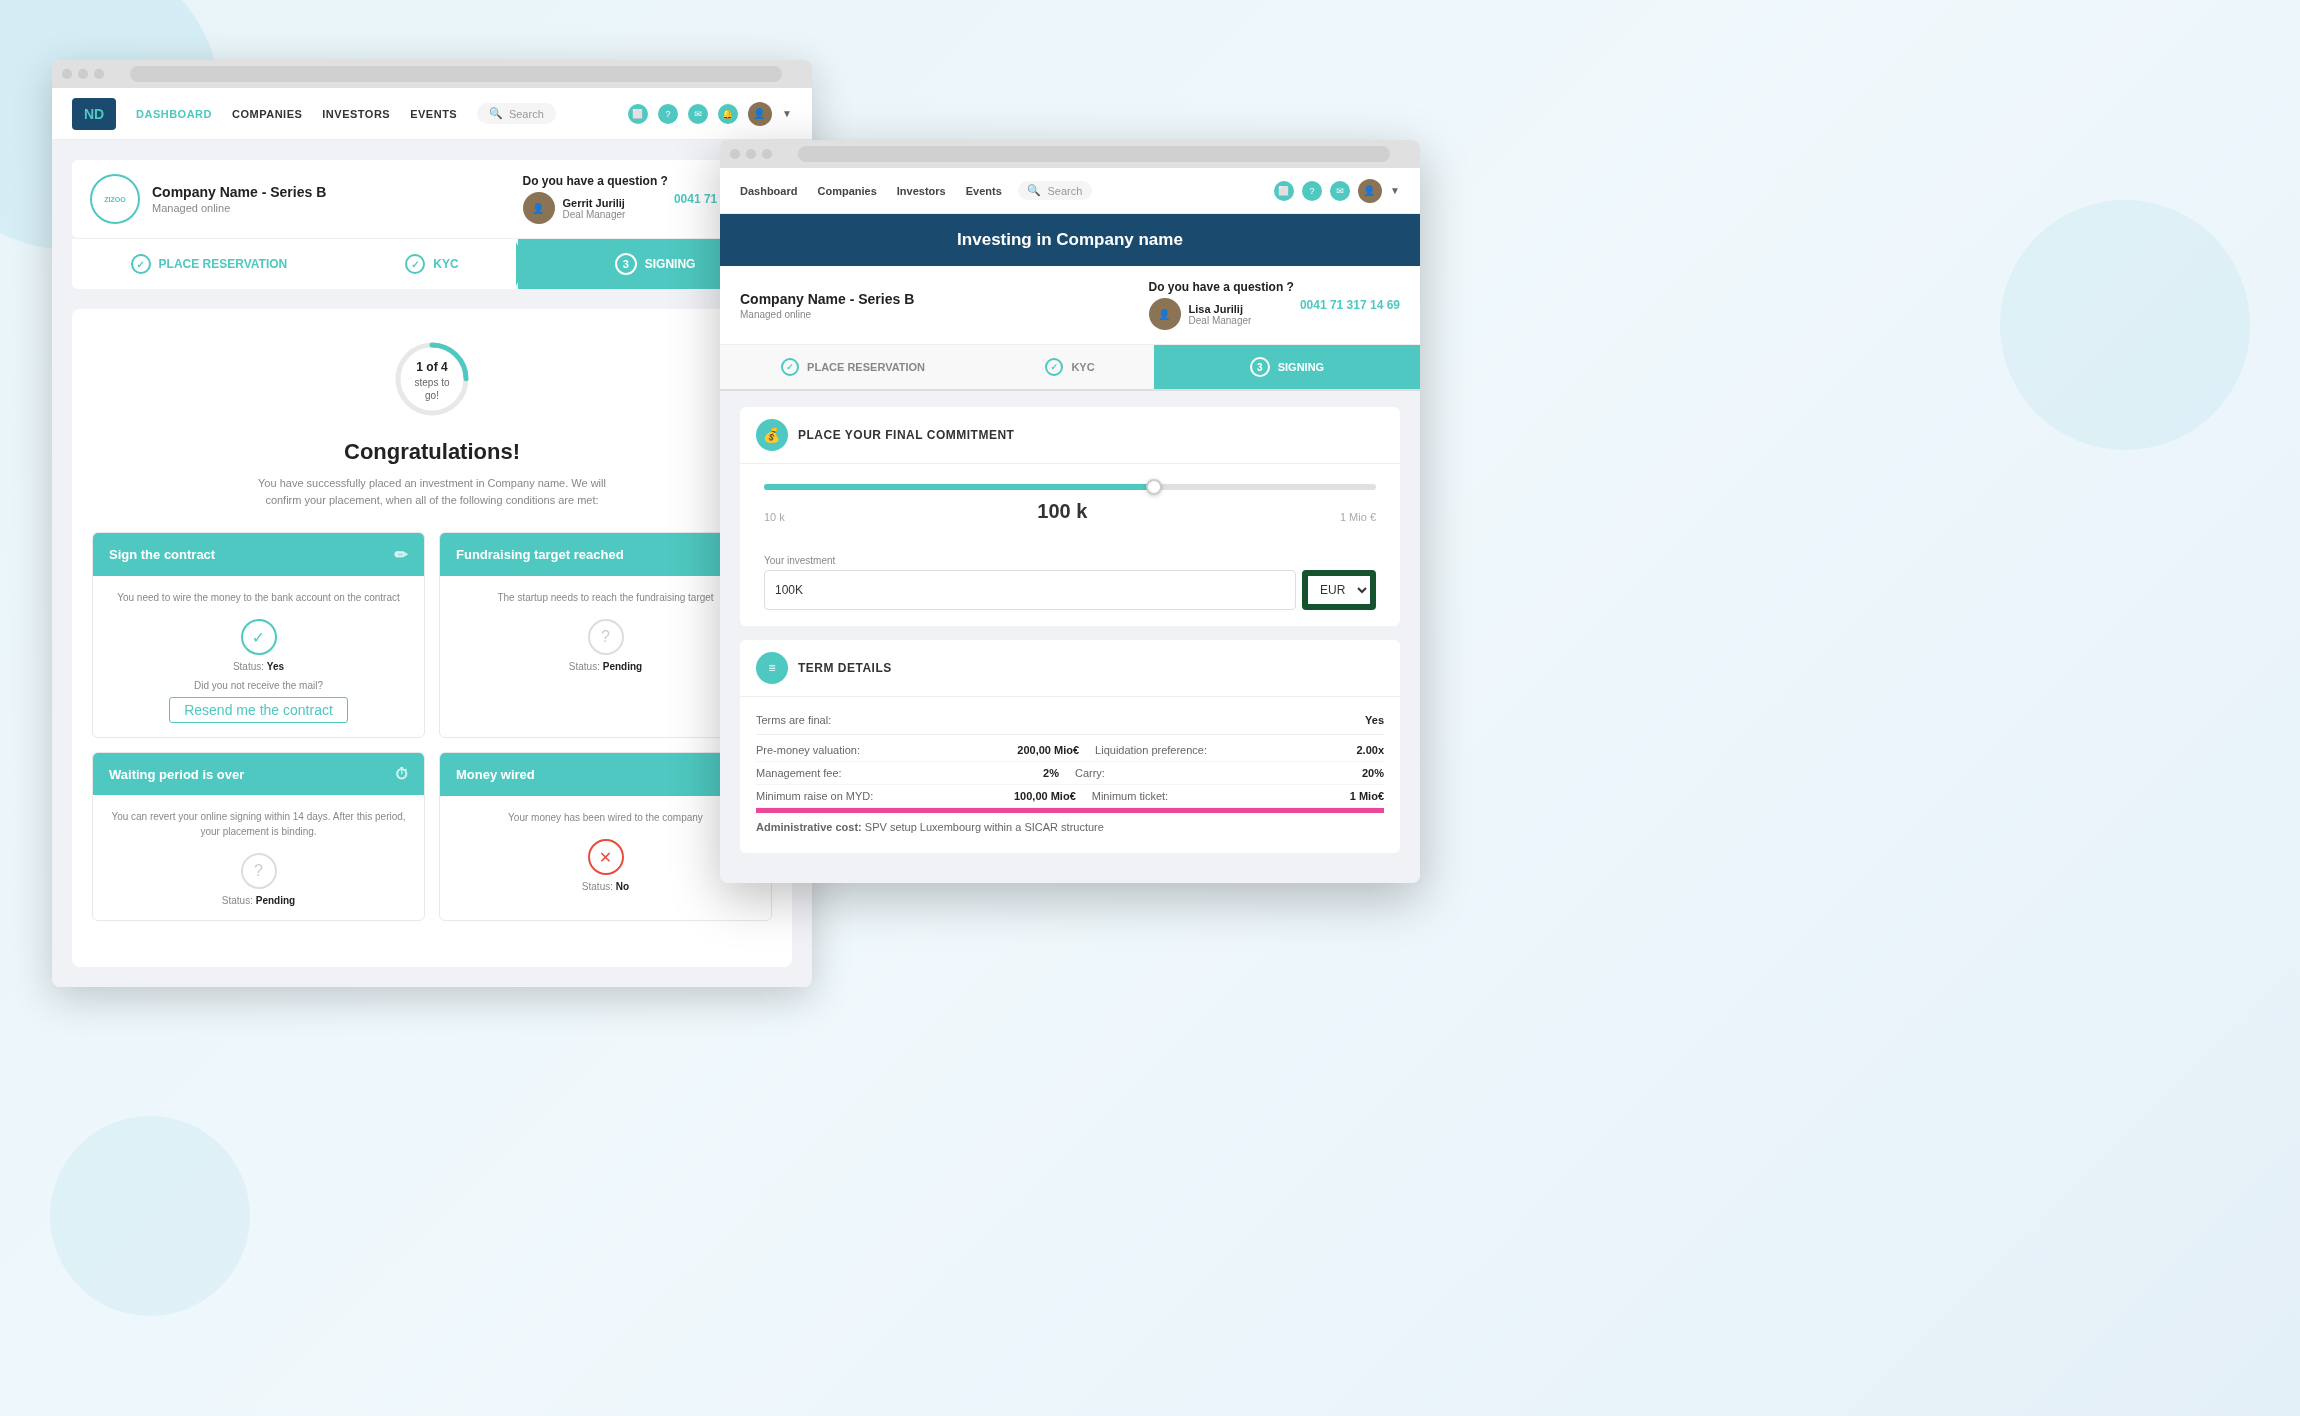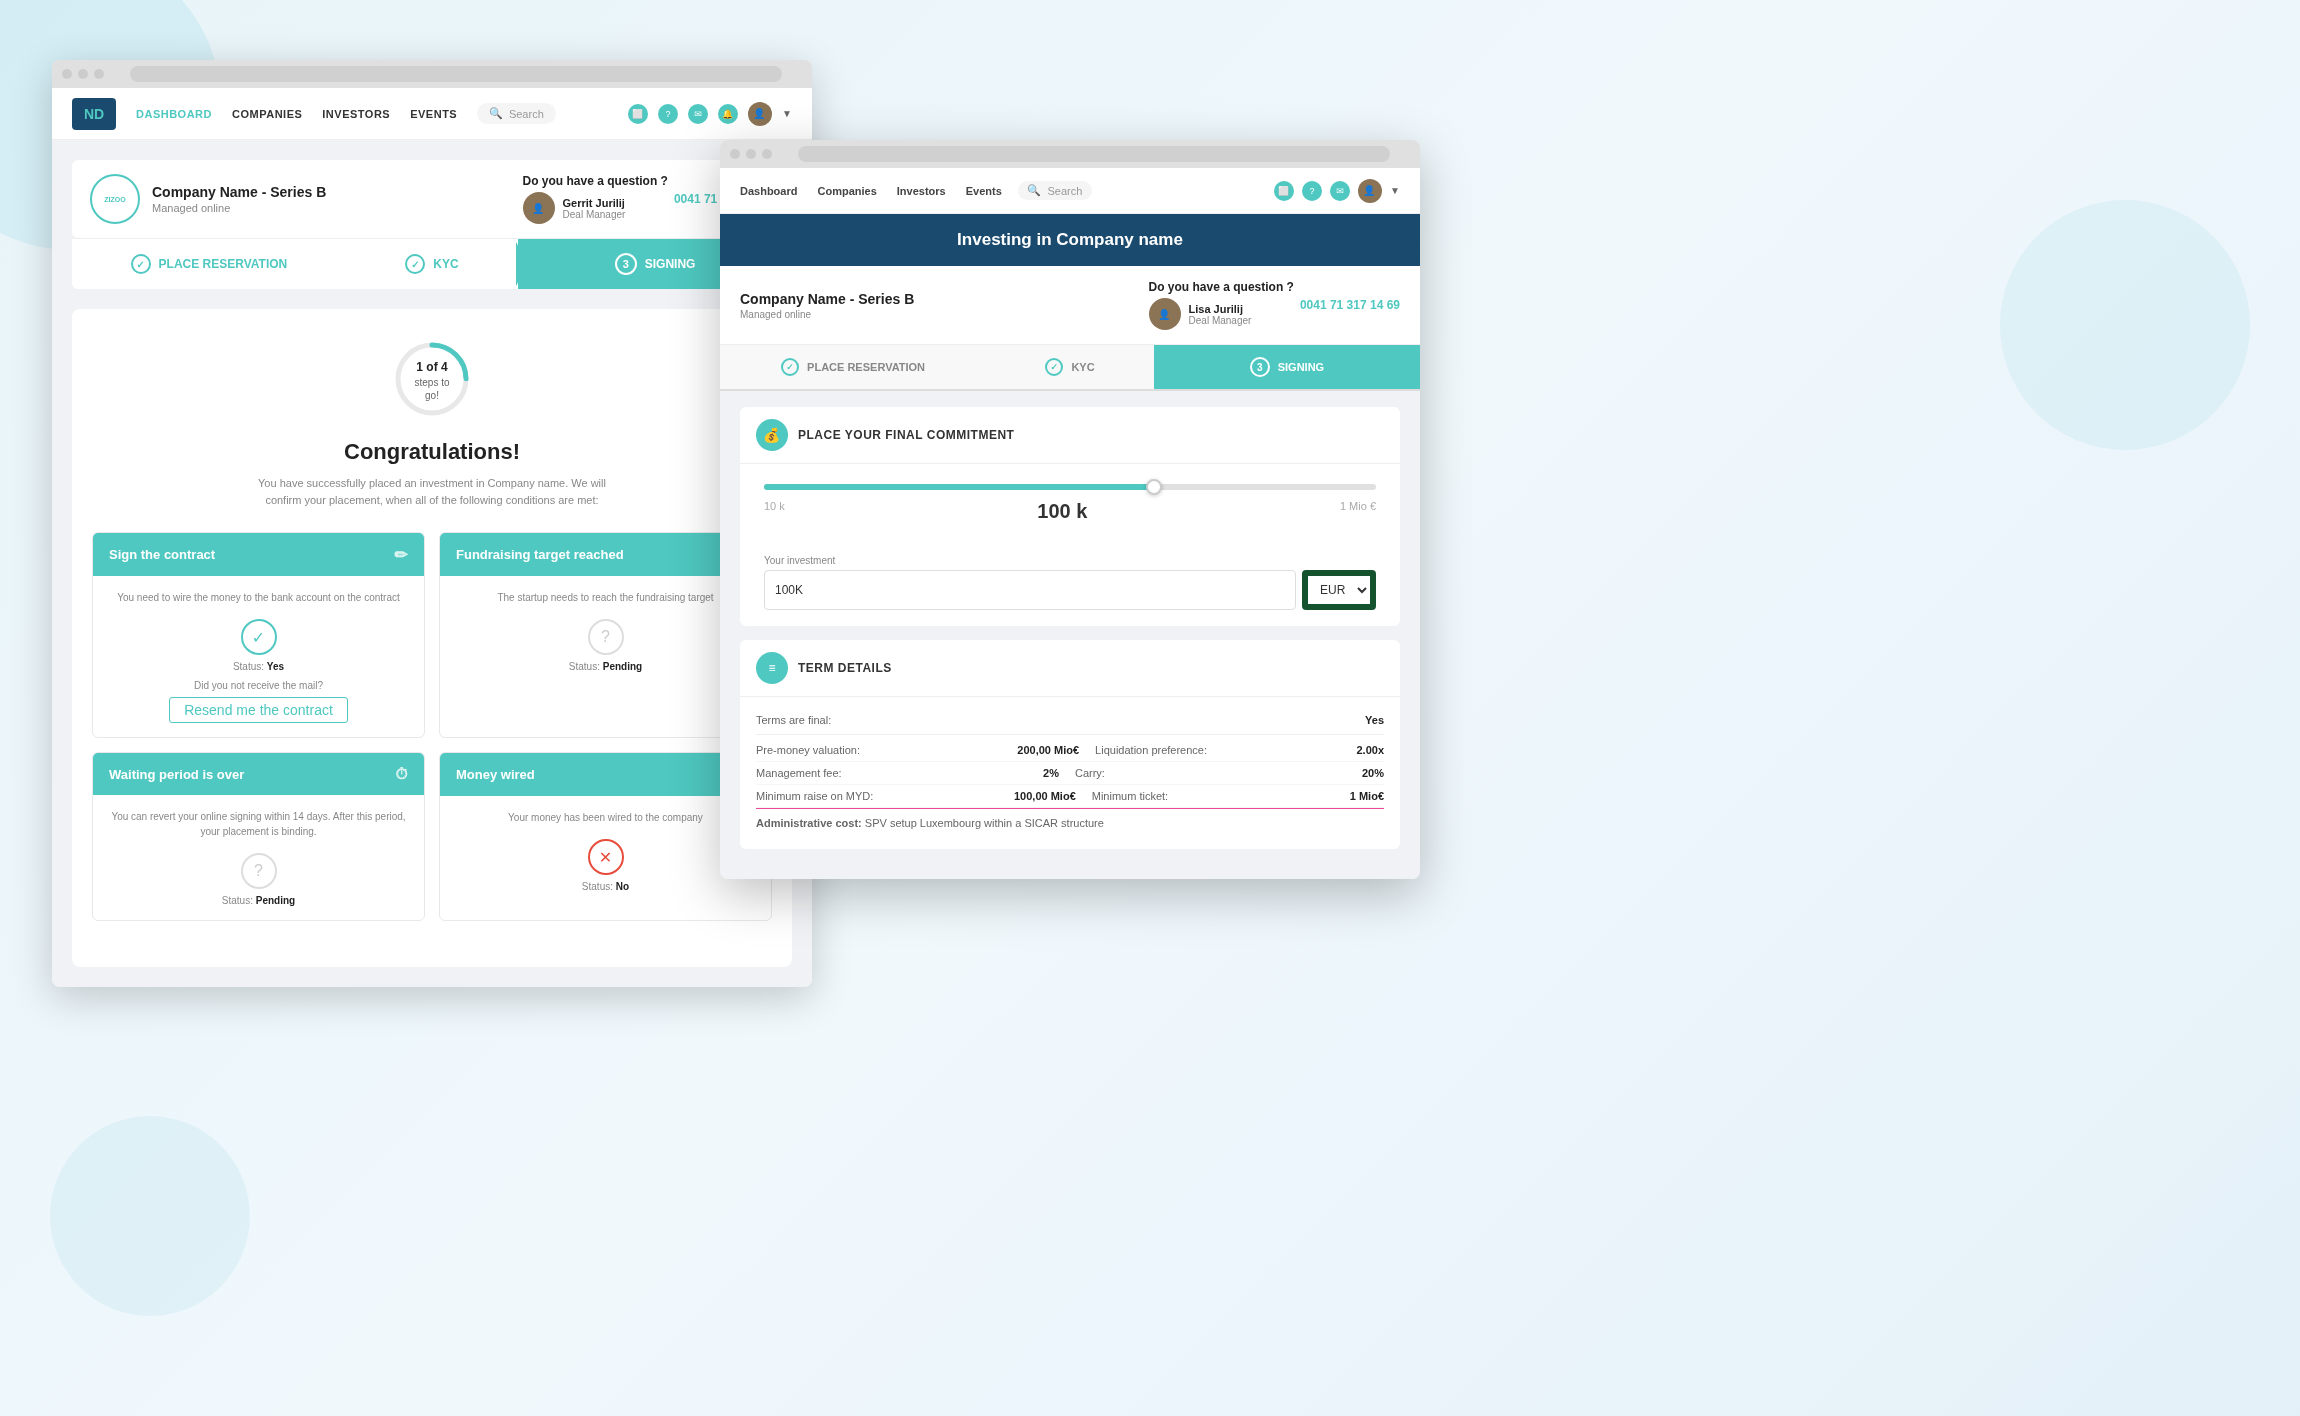--- a/index.html
+++ b/index.html
@@ -340,21 +340,21 @@
     }
     .slider-fill {
       height: 100%; background: #4ec8c0; border-radius: 3px; width: 65%;
     }
     .slider-thumb {
       position: absolute; right: 35%; top: 50%; transform: translateY(-50%);
       width: 16px; height: 16px; border-radius: 50%; background: #fff;
       border: 2px solid #ccc; box-shadow: 0 1px 4px rgba(0,0,0,0.2);
     }
     .slider-labels {
-      display: flex; justify-content: space-between; align-items: flex-start;
+      display: flex; justify-content: space-between; align-items: flex-end;
       font-size: 11px; color: #aaa; margin-bottom: 16px;
     }
     .slider-value { font-size: 20px; font-weight: 700; color: #333; }
 
     .investment-input-row {
       display: flex; flex-direction: column; gap: 4px; padding: 0 24px 16px;
     }
     .investment-label { font-size: 10px; color: #888; }
     .investment-input-group { display: flex; gap: 6px; }
     .investment-input {
@@ -375,21 +375,21 @@
     }
     .term-row:last-child { border-bottom: none; }
     .term-key { color: #666; font-weight: 400; }
     .term-val { color: #222; font-weight: 600; text-align: right; }
     .term-row-header {
       display: flex; justify-content: space-between;
       padding: 5px 0 8px; border-bottom: 1px solid #eee; margin-bottom: 4px;
     }
     .term-header-key { font-size: 11px; color: #666; font-weight: 500; }
     .term-header-val { font-size: 11px; color: #222; font-weight: 600; }
-    .admin-row { padding: 8px 0; font-size: 11px; color: #666; border-top: 1px solid #ec4899; }
+    .admin-row { padding: 8px 0; font-size: 11px; color: #666; border-top: 5px solid #ec4899; }
   </style>
 </head>
 <body>
 
 <div class="bg-circle-1"></div>
 <div class="bg-circle-2"></div>
 <div class="bg-circle-3"></div>
 
 <div class="window-1">
 

